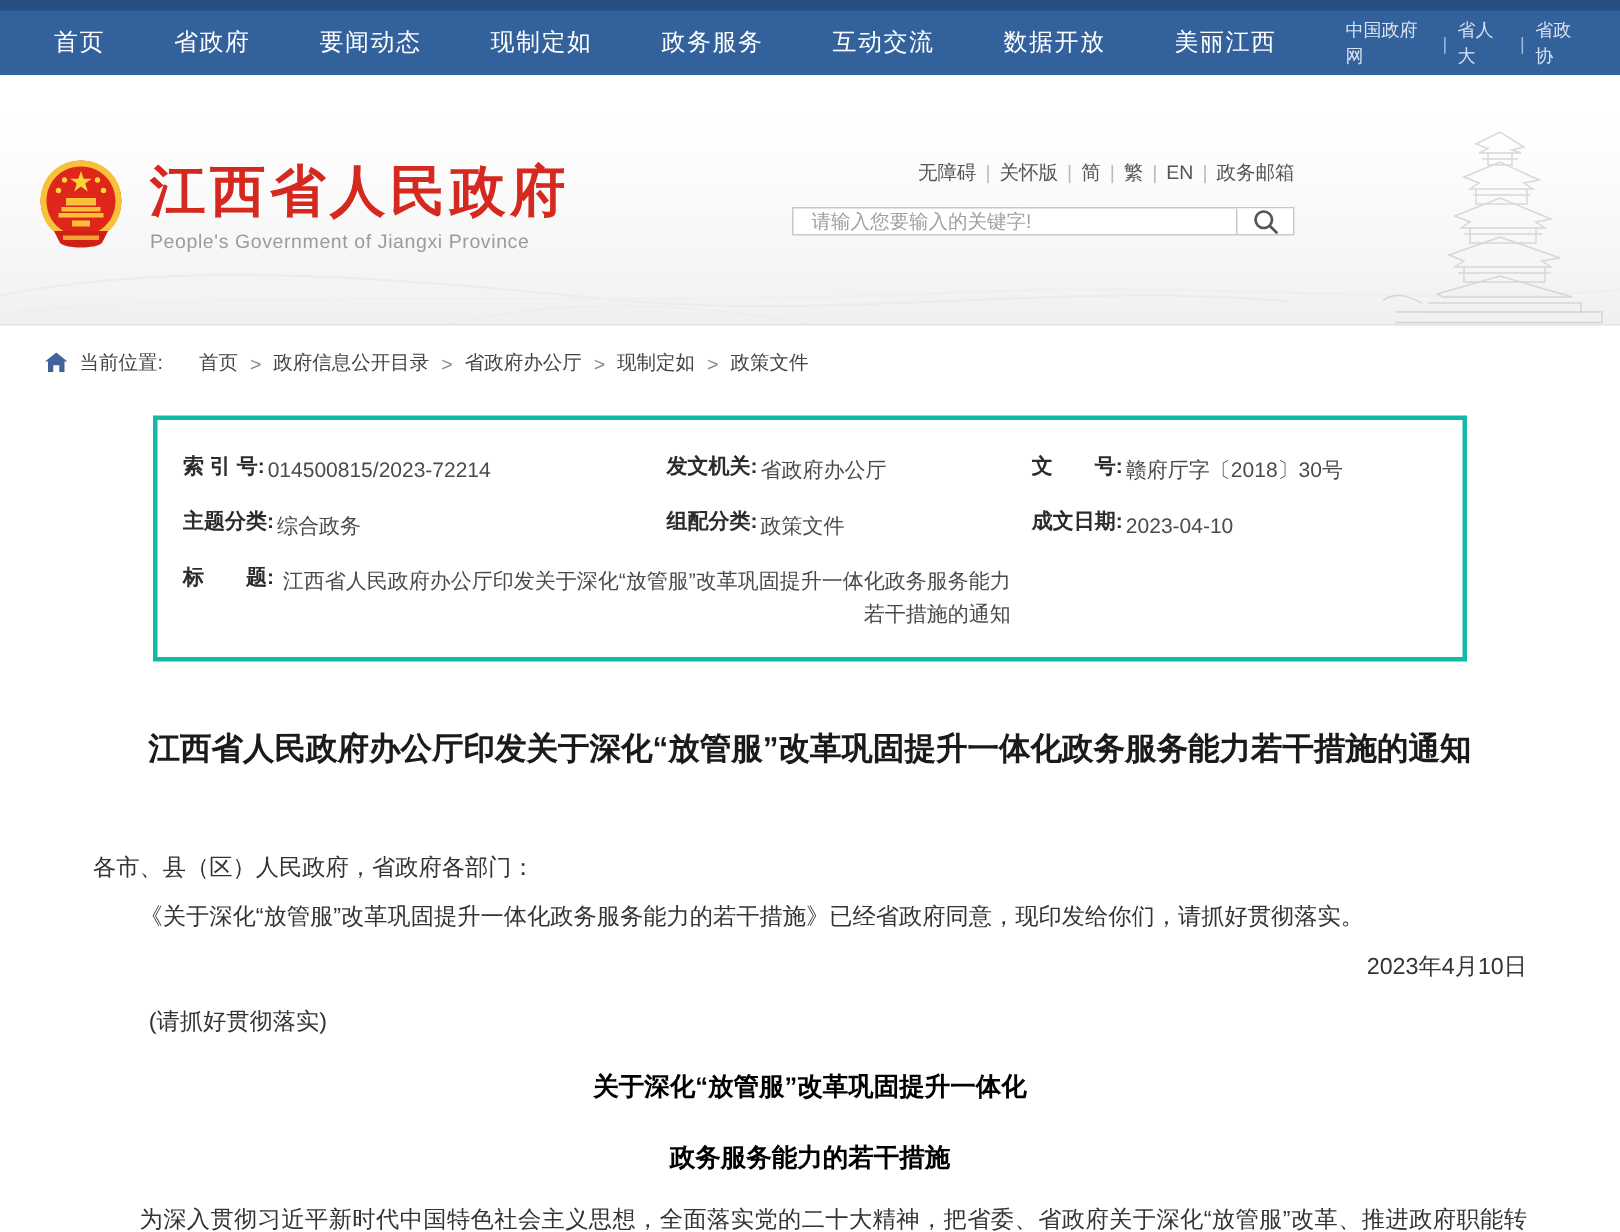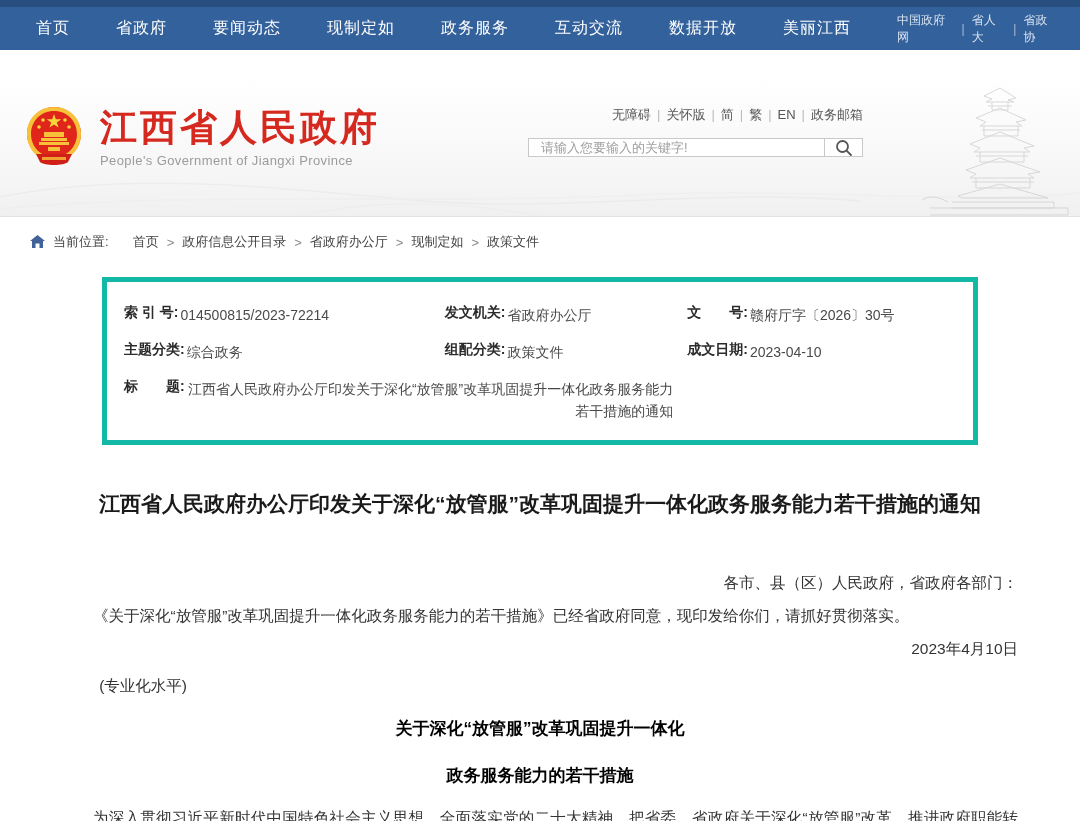--- a/index.html
+++ b/index.html
@@ -128,21 +128,21 @@
     color: #444;
   }
   .breadcrumb .home-icon { margin-right: 8px; display: inline-flex; }
   .breadcrumb .crumb-label { margin-right: 24px; color: #444; }
   .breadcrumb a { color: #444; text-decoration: none; cursor: pointer; }
   .breadcrumb .gt { margin: 0 8px; color: #888; }
 
   
   .meta-box {
     margin: 12px 102px 0;
-    border: 5px solid #14b8a6;
+    border: 3px solid #14b8a6;
     padding: 22px 0 18px;
     display: grid;
     grid-template-columns: 39% 28% 33%;
     row-gap: 15px;
     font-size: 14px;
     background: #fff;
   }
   .meta-cell { display: flex; align-items: flex-start; padding-right: 14px; }
   .meta-cell.c1 { padding-left: 17px; }
   .meta-cell .lbl { font-weight: bold; color: #2b2b2b; white-space: pre; flex-shrink: 0; }
@@ -154,21 +154,21 @@
   .doc-title {
     font-size: 21px;
     font-weight: bold;
     color: #1a1a1a;
     text-align: center;
     line-height: 45px;
     margin-top: 36px;
     padding: 0 20px;
   }
   .article { font-size: 15.5px; line-height: 33px; color: #333; }
-  .salutation { margin-top: 40px; text-align: right; }
+  .salutation { margin-top: 40px; }
   .para1 { margin-top: 0; text-indent: 2em; }
   .doc-date { text-align: right; margin-top: 0; }
   .open-note { margin-top: 4px; text-indent: 2.4em; }
   .sub-title {
     text-align: center;
     font-weight: bold;
     font-size: 17px;
     margin-top: 7px;
     line-height: 40px;
     color: #000000;
@@ -283,21 +283,21 @@
   <div class="meta-cell c1">
     <span class="lbl">索 引 号:</span>
     <span class="val">014500815/2023-72214</span>
   </div>
   <div class="meta-cell">
     <span class="lbl">发文机关:</span>
     <span class="val">省政府办公厅</span>
   </div>
   <div class="meta-cell">
     <span class="lbl">文　　号:</span>
-    <span class="val">赣府厅字〔2026〕30号</span>
+    <span class="val">赣府厅字〔2018〕30号</span>
   </div>
   <div class="meta-cell c1">
     <span class="lbl">主题分类:</span>
     <span class="val">综合政务</span>
   </div>
   <div class="meta-cell">
     <span class="lbl">组配分类:</span>
     <span class="val">政策文件</span>
   </div>
   <div class="meta-cell">
@@ -309,18 +309,18 @@
     <span class="val">江西省人民政府办公厅印发关于深化“放管服”改革巩固提升一体化政务服务能力若干措施的通知</span>
   </div>
 </div>
 
 <div class="content">
   <h1 class="doc-title">江西省人民政府办公厅印发关于深化“放管服”改革巩固提升一体化政务服务能力若干措施的通知</h1>
   <div class="article">
     <p class="salutation">各市、县（区）人民政府，省政府各部门：</p>
     <p class="para1">《关于深化“放管服”改革巩固提升一体化政务服务能力的若干措施》已经省政府同意，现印发给你们，请抓好贯彻落实。</p>
     <p class="doc-date">2023年4月10日</p>
-    <p class="open-note">(专业化水平)</p>
+    <p class="open-note">(请抓好贯彻落实)</p>
     <p class="sub-title">关于深化“放管服”改革巩固提升一体化</p>
     <p class="sub-title">政务服务能力的若干措施</p>
     <p class="para2">为深入贯彻习近平新时代中国特色社会主义思想，全面落实党的二十大精神，把省委、省政府关于深化“放管服”改革、推进政府职能转变、加快数字政府建设等一系列决策部署落到实处，巩固提升一体化政务服务能力，努力提高政务服务标准化、规范化、智能化、便利化、专业化水平，切实增强企业和群众的获得感和满意度，不断擦亮江西营商环境品牌，争创全国政务服务满意度一等省份，现制定如</p>
   </div>
 </div>
 
 </body></html>

